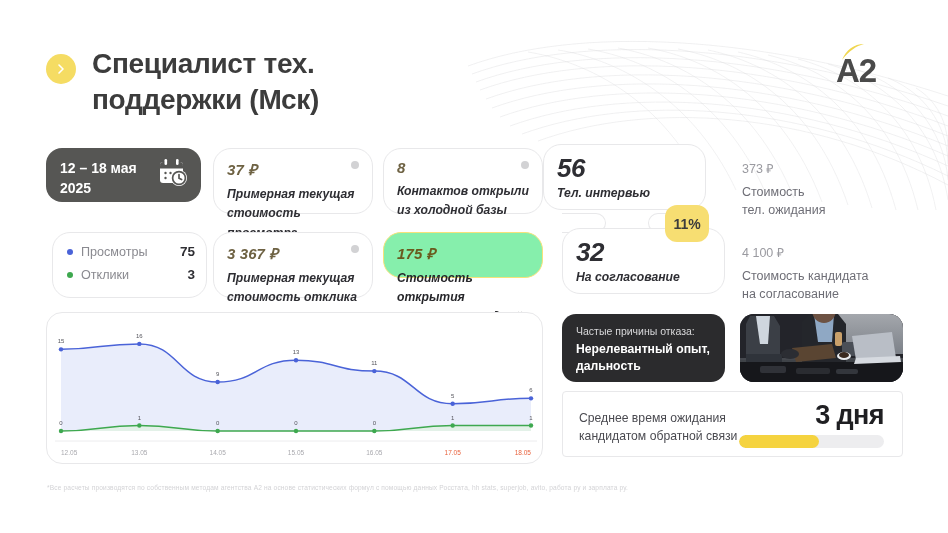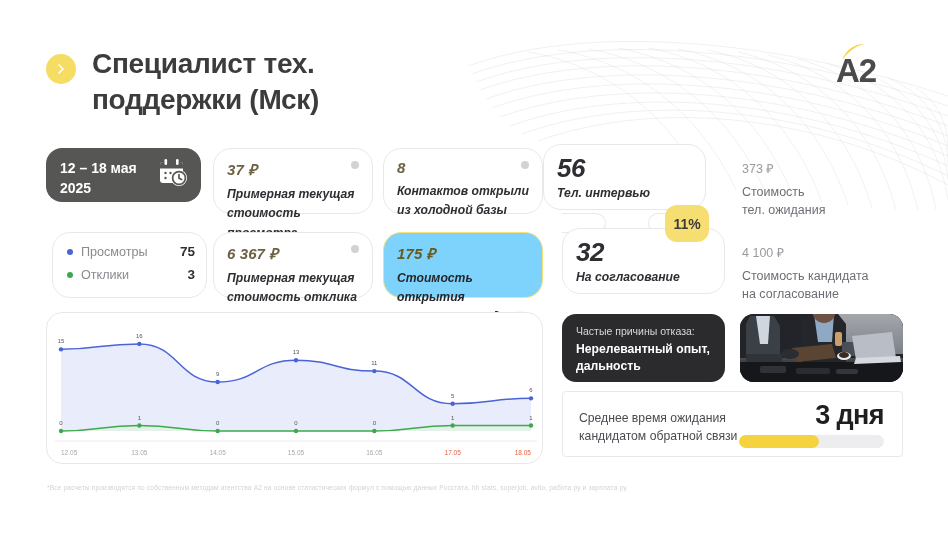--- a/index.html
+++ b/index.html
@@ -65,22 +65,22 @@
     font-size: 12.6px; color: #8A8A90;
   }
   .legend-row .ldot { width: 6px; height: 6px; border-radius: 50%; margin-right: 8px; flex: none; }
   .legend-row .lval { margin-left: auto; color: #2E2E33; font-size: 13.5px; font-weight: 600; }
 
   
   .c-view { left: 213px; top: 148px; width: 160px; height: 66px; }
   .c-cont { left: 383px; top: 148px; width: 160px; height: 66px; }
   .c-resp { left: 213px; top: 232px; width: 160px; height: 66px; }
   .c-cold {
-    left: 383px; top: 232px; width: 160px; height: 66px;
-    background: #7dd3fc; border-color: #F7E27A;
+    left: 383px; top: 232px; width: 160px; height: 46px;
+    background: #86efac; border-color: #F7E27A;
   }
   .c-inner { position: absolute; left: 13px; top: 10px; right: 10px; font-style: italic; }
   .c-inner .big-num { display: block; margin-bottom: 5px; }
 
   
   .c-tel { left: 543px; top: 144px; width: 163px; height: 66px; }
   .c-app { left: 562px; top: 228px; width: 163px; height: 66px; }
   .stat-num { font-size: 26px; font-weight: bold; color: #2E2E33; letter-spacing: -0.5px; }
   .stat-lbl { font-size: 12.2px; color: #2E2E33; font-weight: 600; margin-top: 2px; }
   .pct-badge {
@@ -242,21 +242,21 @@
     <div class="c-inner">
       <span class="big-num">8</span>
       <span class="card-body">Контактов открыли
 из холодной базы</span>
     </div>
   </div>
 
   <div class="card c-resp">
     <span class="dot-badge"></span>
     <div class="c-inner">
-      <span class="big-num">6 367 ₽</span>
+      <span class="big-num">3 367 ₽</span>
       <span class="card-body">Примерная текущая
 стоимость отклика</span>
     </div>
   </div>
 
   <div class="card c-cold">
     <div class="c-inner">
       <span class="big-num" style="color:#6A5A1E">175 ₽</span>
       <span class="card-body" style="color:#26262A">Стоимость открытия
 резюме из холодной базы</span>

